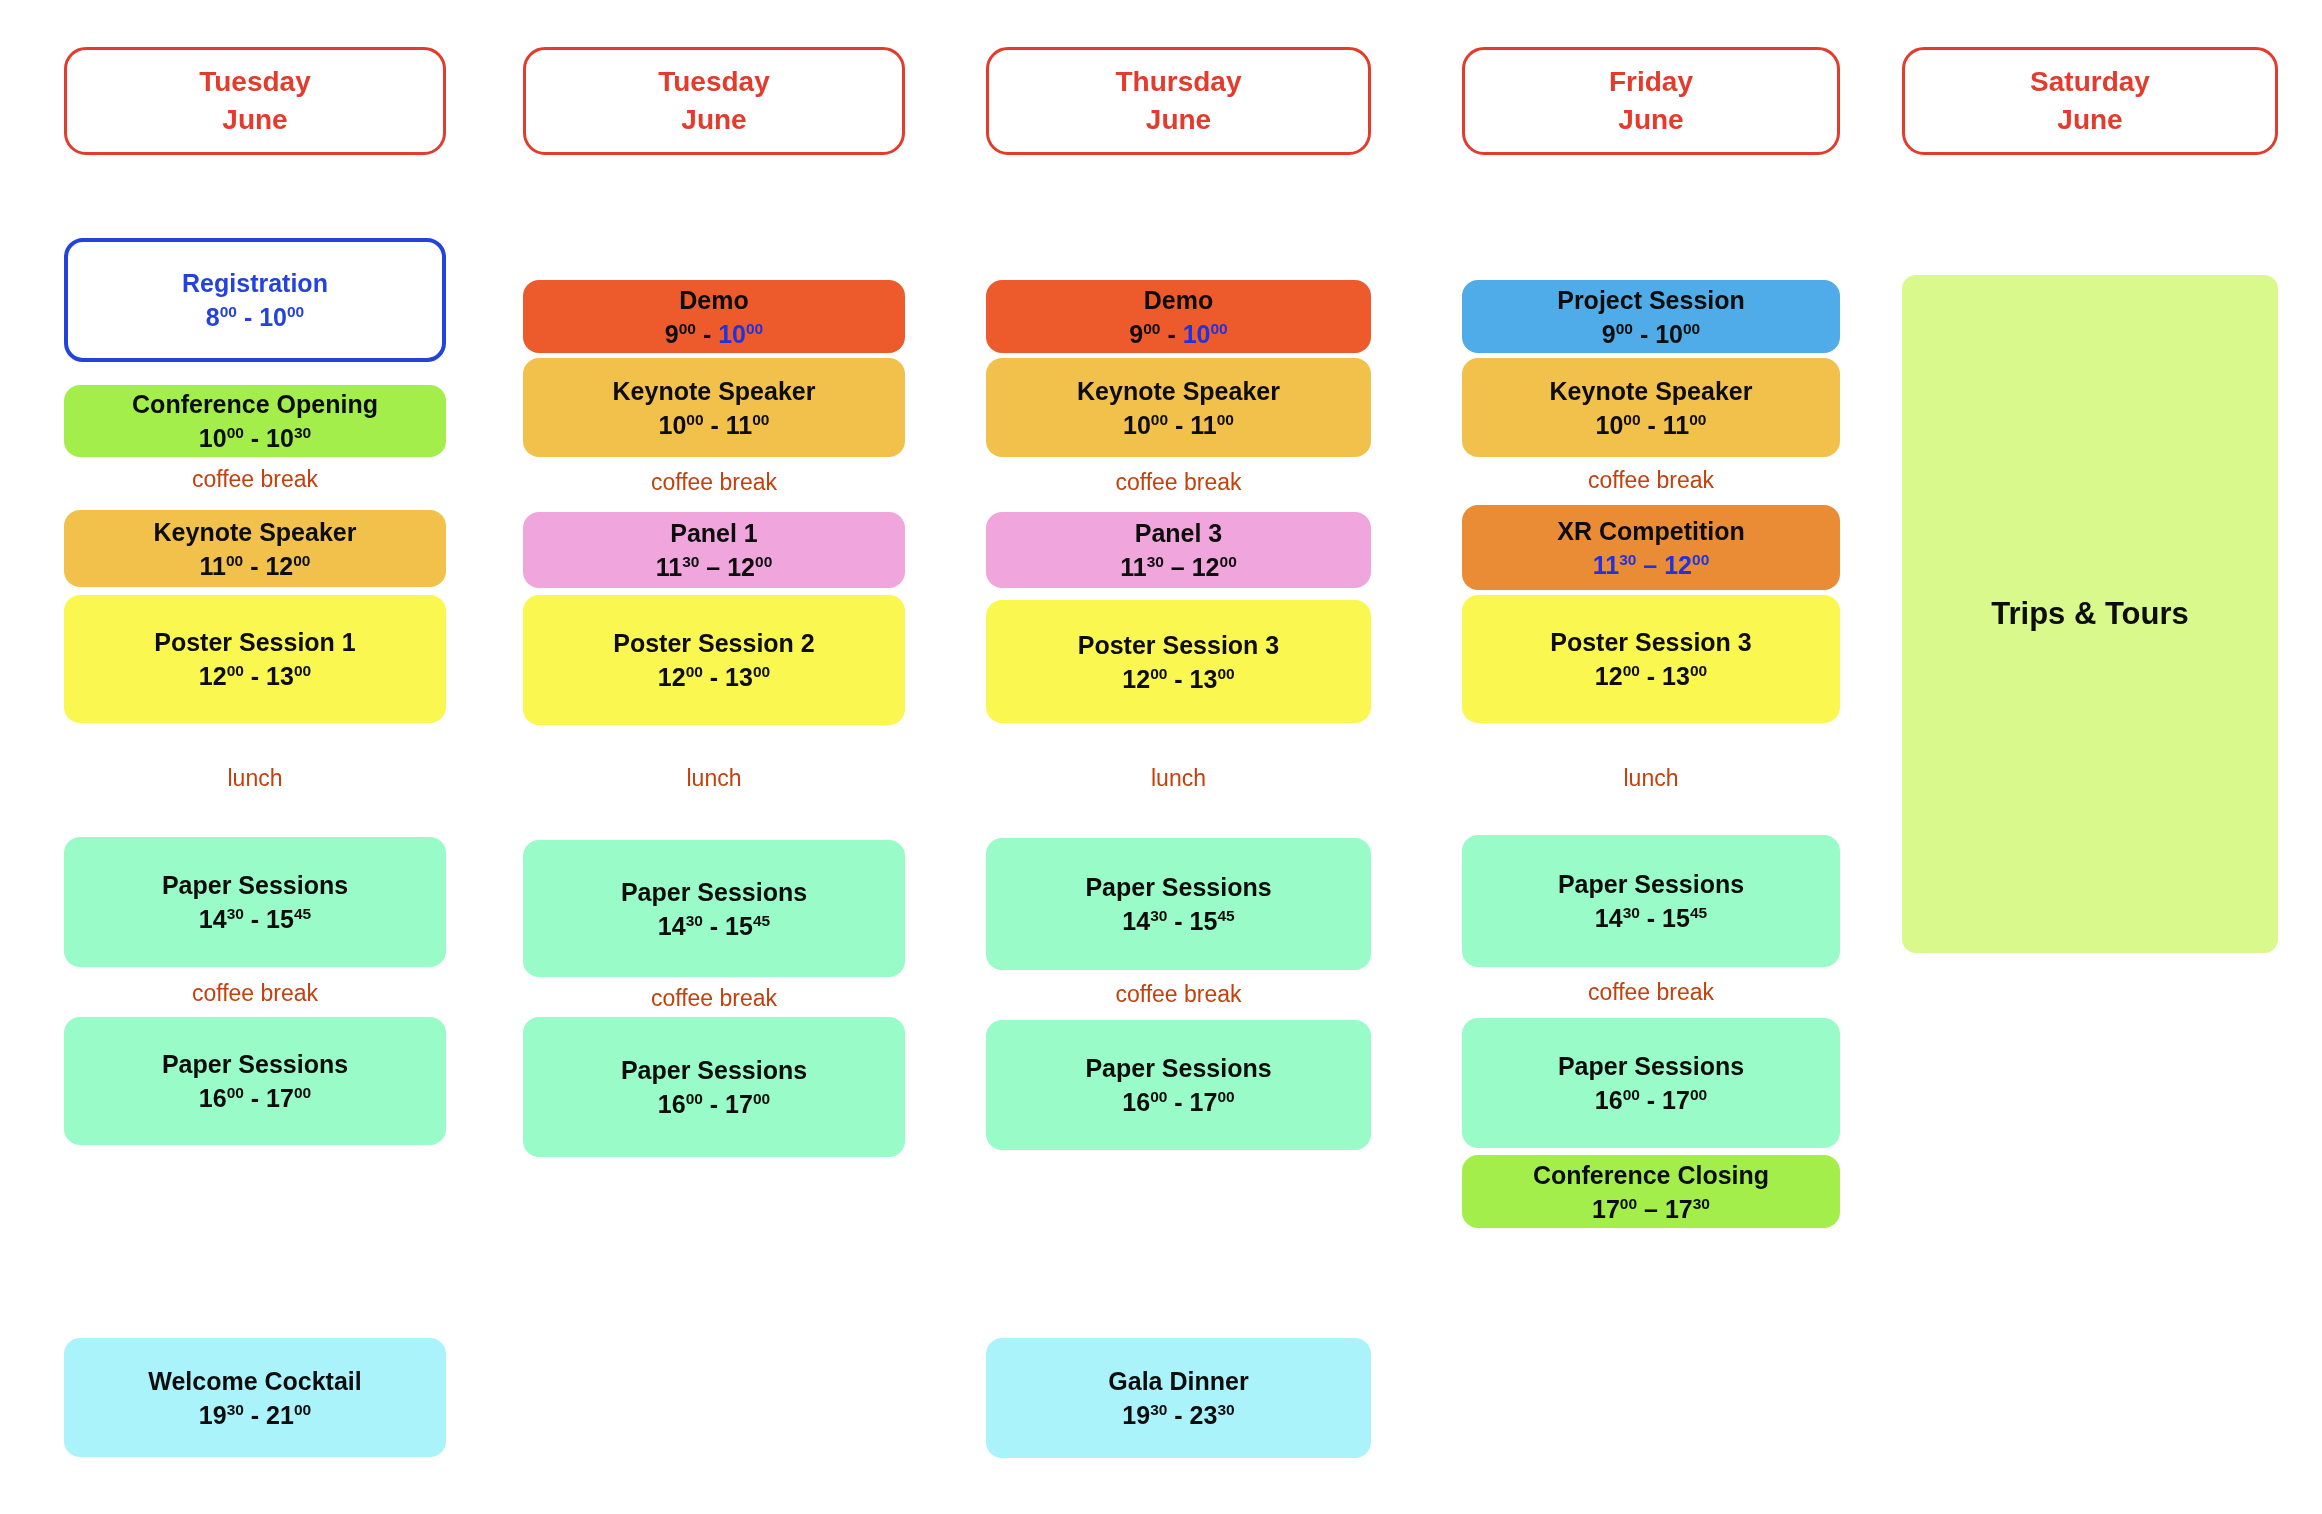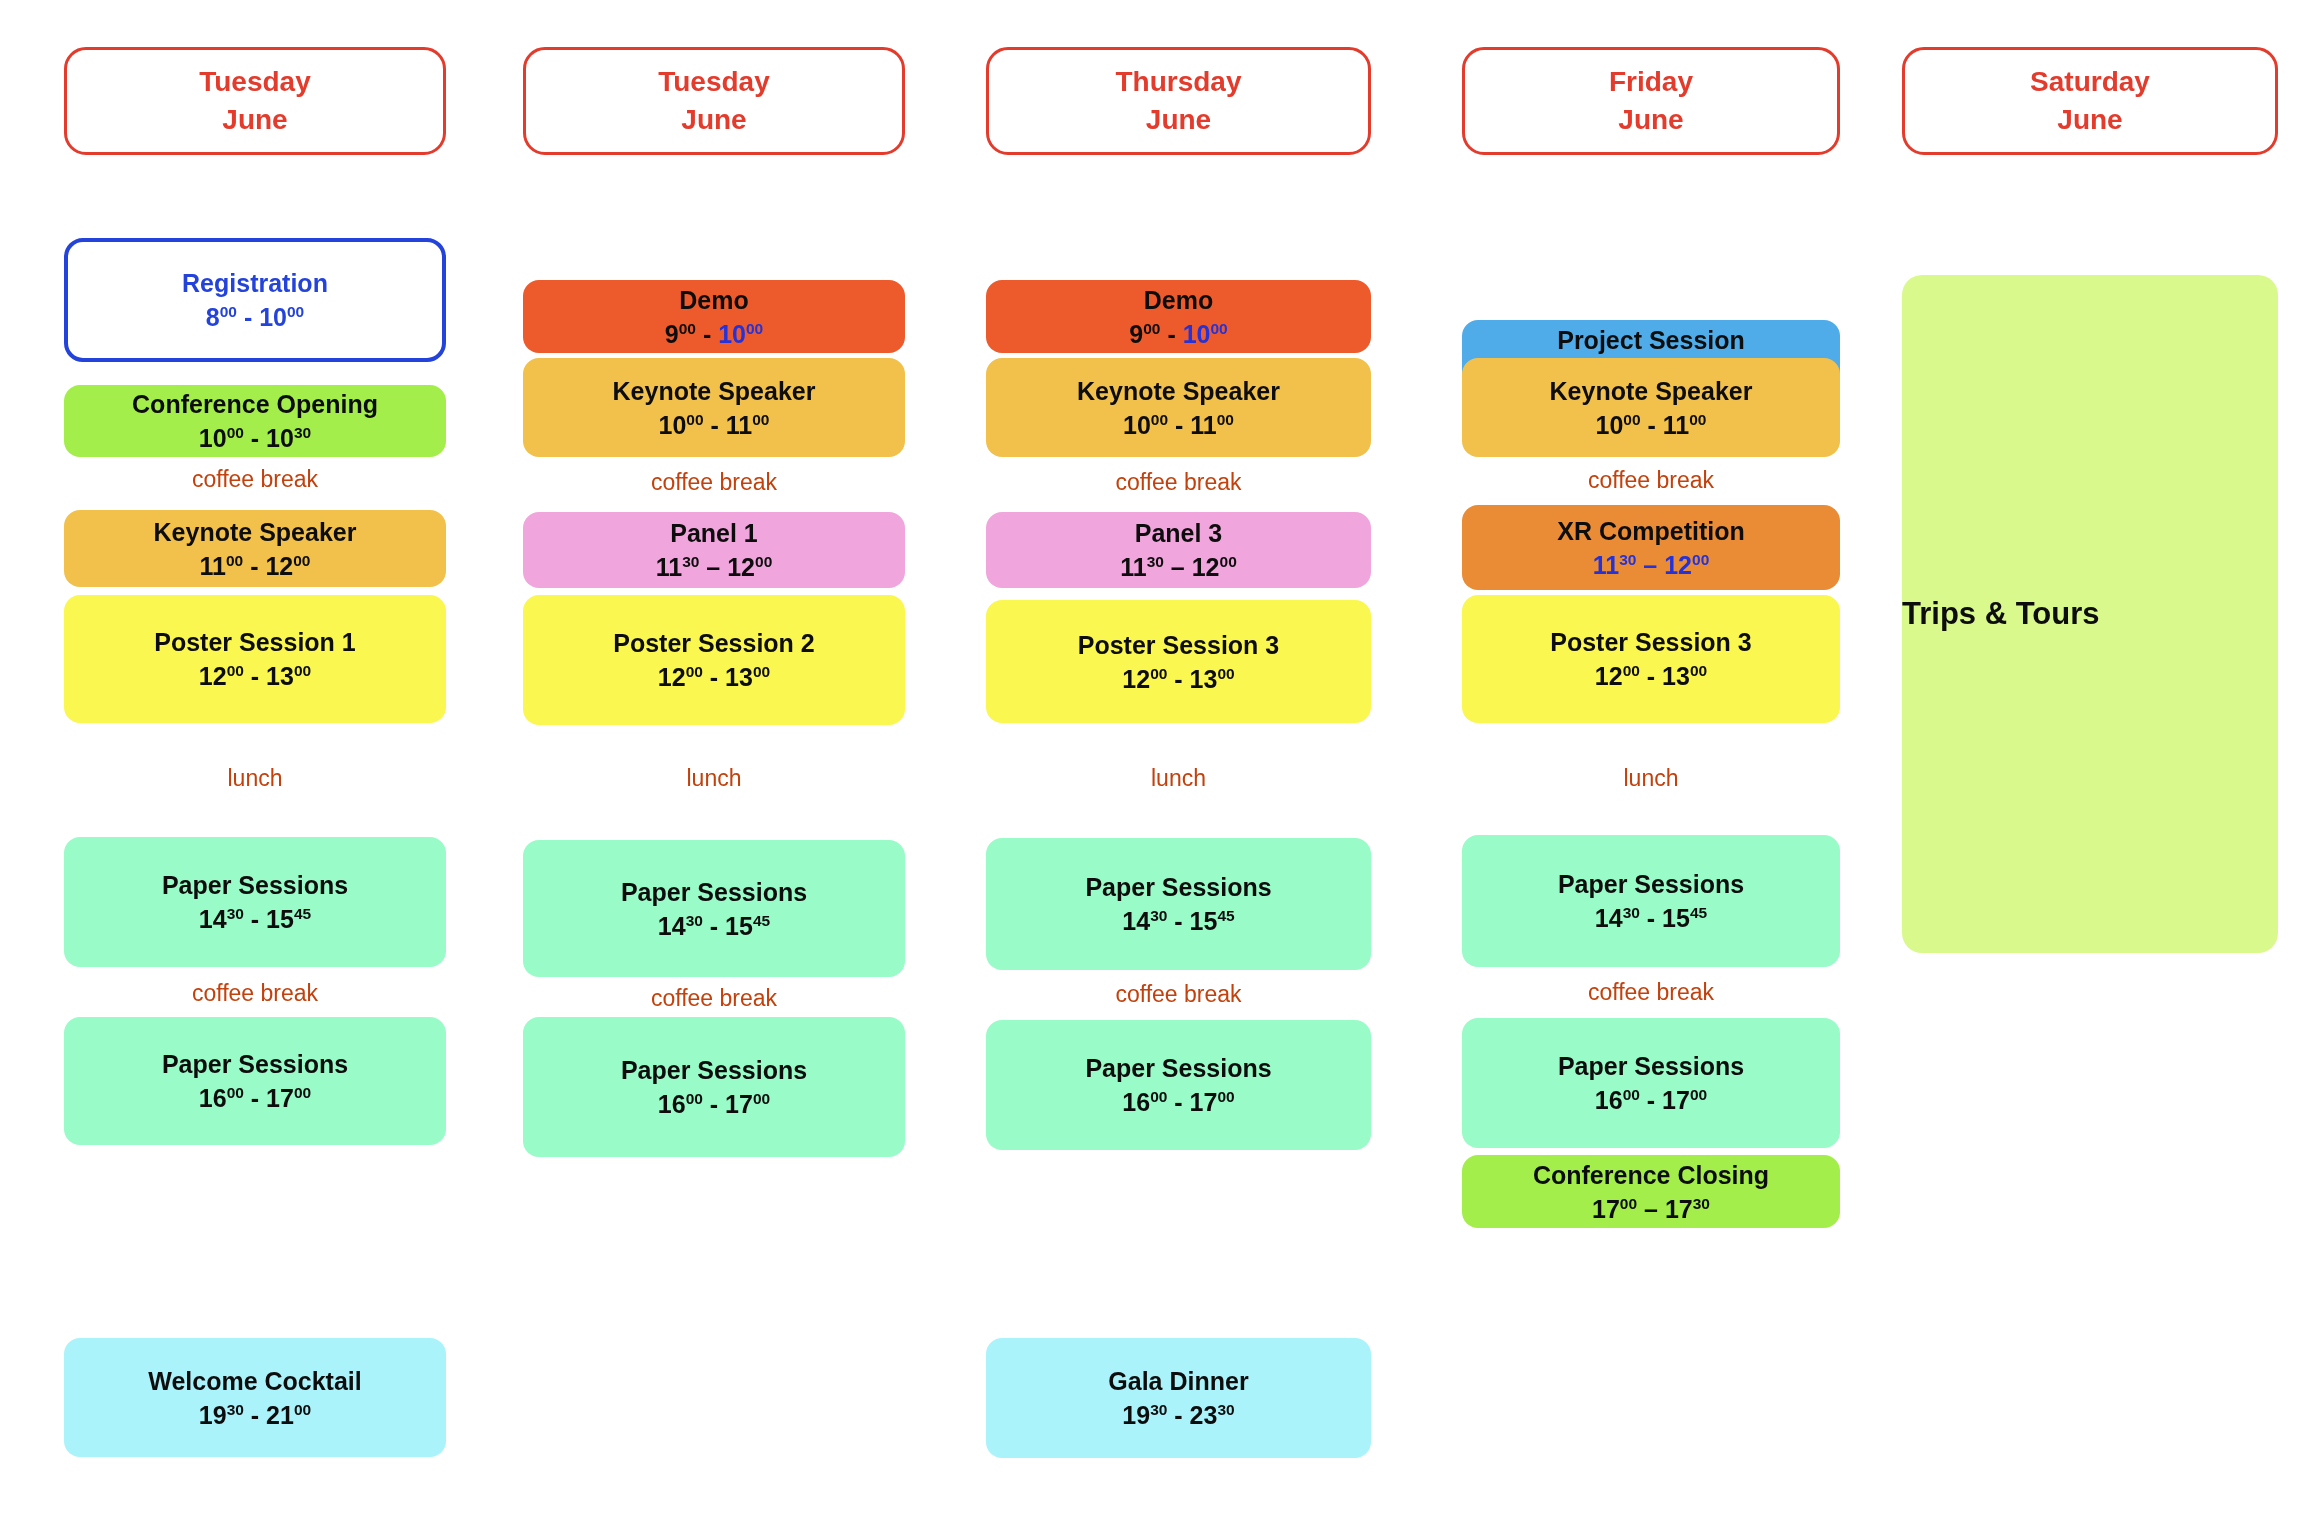--- a/index.html
+++ b/index.html
@@ -26,22 +26,22 @@
     text-align:center;font-weight:bold;font-size:25px;line-height:34px;
   }
   .evt.outline{background:#ffffff;border:4px solid #2443db;border-radius:19px;}
   .evt .t,.evt .tm{width:100%;}
   .brk{
     position:absolute;left:0;width:100%;height:32px;
     display:flex;align-items:center;justify-content:center;
     font-size:23px;font-weight:normal;color:#c2410c;
   }
   .trips{
-    position:absolute;left:0;width:100%;top:275px;height:678px;border-radius:20px;
-    display:flex;align-items:center;justify-content:flex-start;text-align:center;
+    position:absolute;left:0;width:100%;top:275px;height:678px;border-radius:14px;
+    display:flex;align-items:center;justify-content:center;text-align:center;
     font-weight:bold;font-size:31px;
   }
   sup{font-size:0.62em;vertical-align:super;line-height:0;}
   .inlinetime span{display:inline;}
 </style>
 </head>
 <body>
 
 <div class="canvas">
 
@@ -153,21 +153,21 @@
       <div class="t">Gala Dinner</div>
       <div class="tm">19<sup>30</sup> - 23<sup>30</sup></div>
     </div>
   </div>
 
   <div class="col col4">
     <div class="hdr" style="color: rgb(227, 59, 44); border-color: rgb(227, 59, 44);">
       <div>Friday</div>
       <div>June</div>
     </div>
-    <div class="evt" style="top: 280px; height: 73px; background: rgb(79, 172, 232); margin-top: 40px;">
+    <div class="evt" style="top: 280px; height: 73px; background: rgb(79, 172, 232);">
       <div class="t">Project Session</div>
       <div class="tm">9<sup>00</sup> - 10<sup>00</sup></div>
     </div>
     <div class="evt" style="top: 358px; height: 99px; background: rgb(242, 193, 75);">
       <div class="t">Keynote Speaker</div>
       <div class="tm">10<sup>00</sup> - 11<sup>00</sup></div>
     </div>
     <div class="brk" style="top:464px;">coffee break</div>
     <div class="evt" style="top: 505px; height: 85px; background: rgb(233, 140, 53);">
       <div class="t">XR Competition</div>

